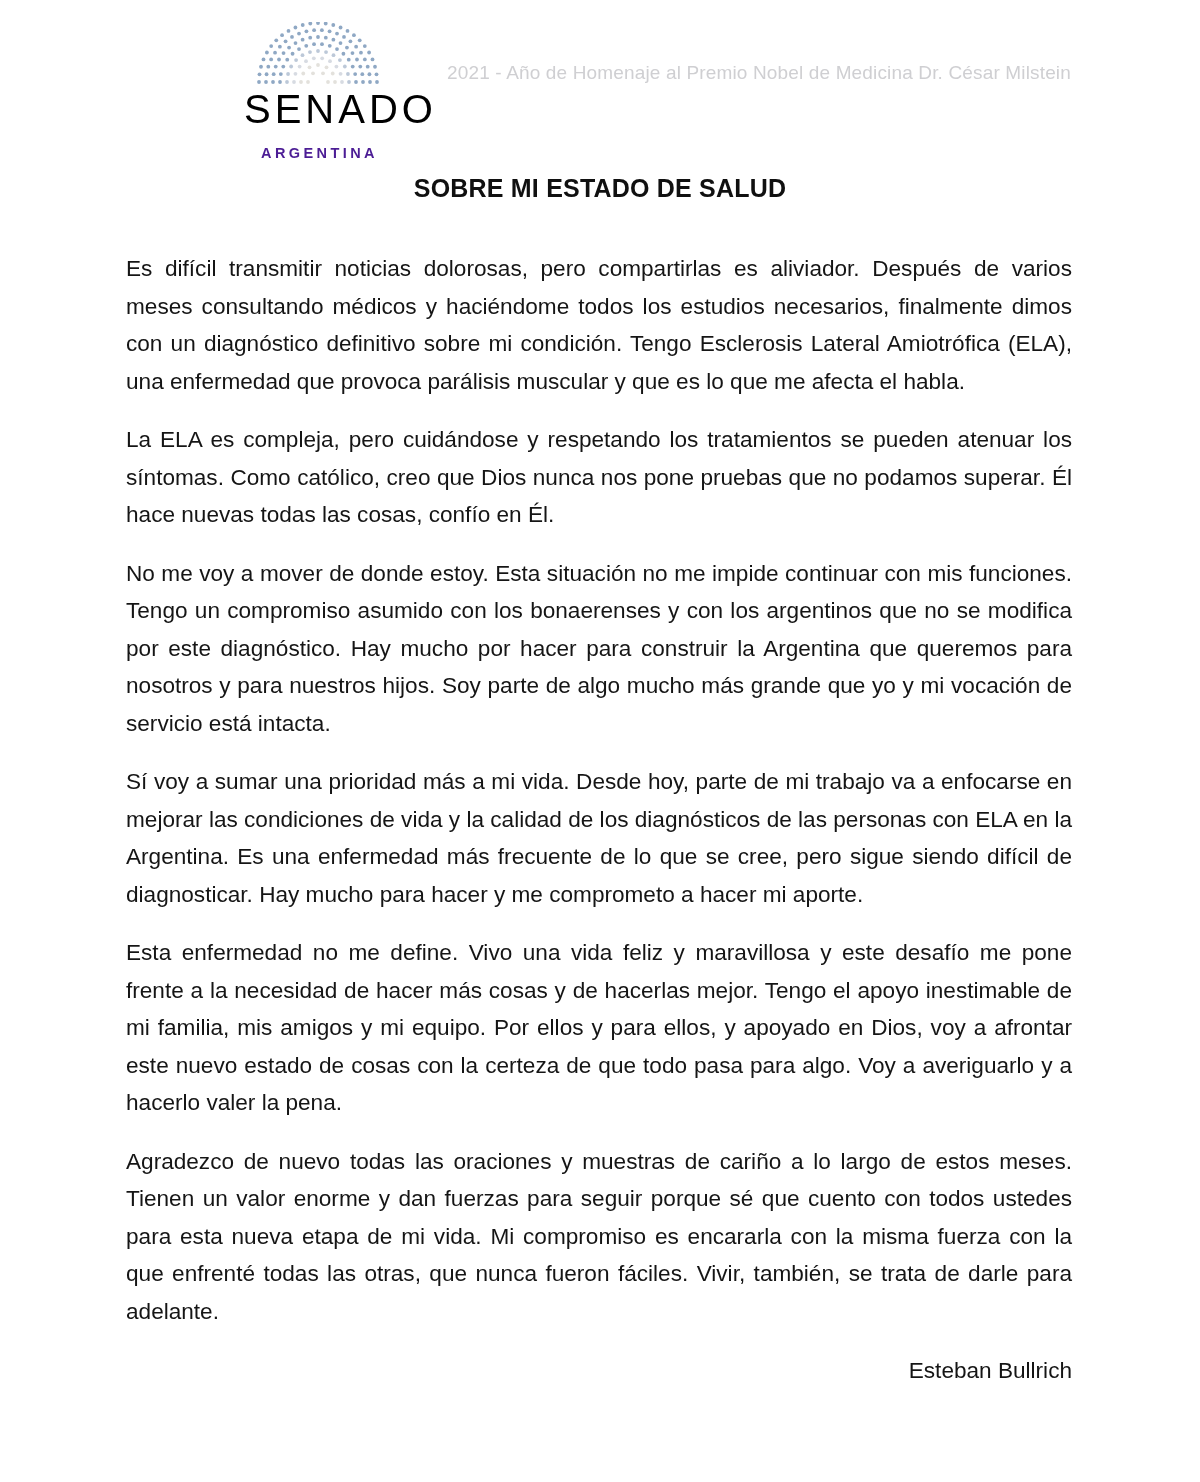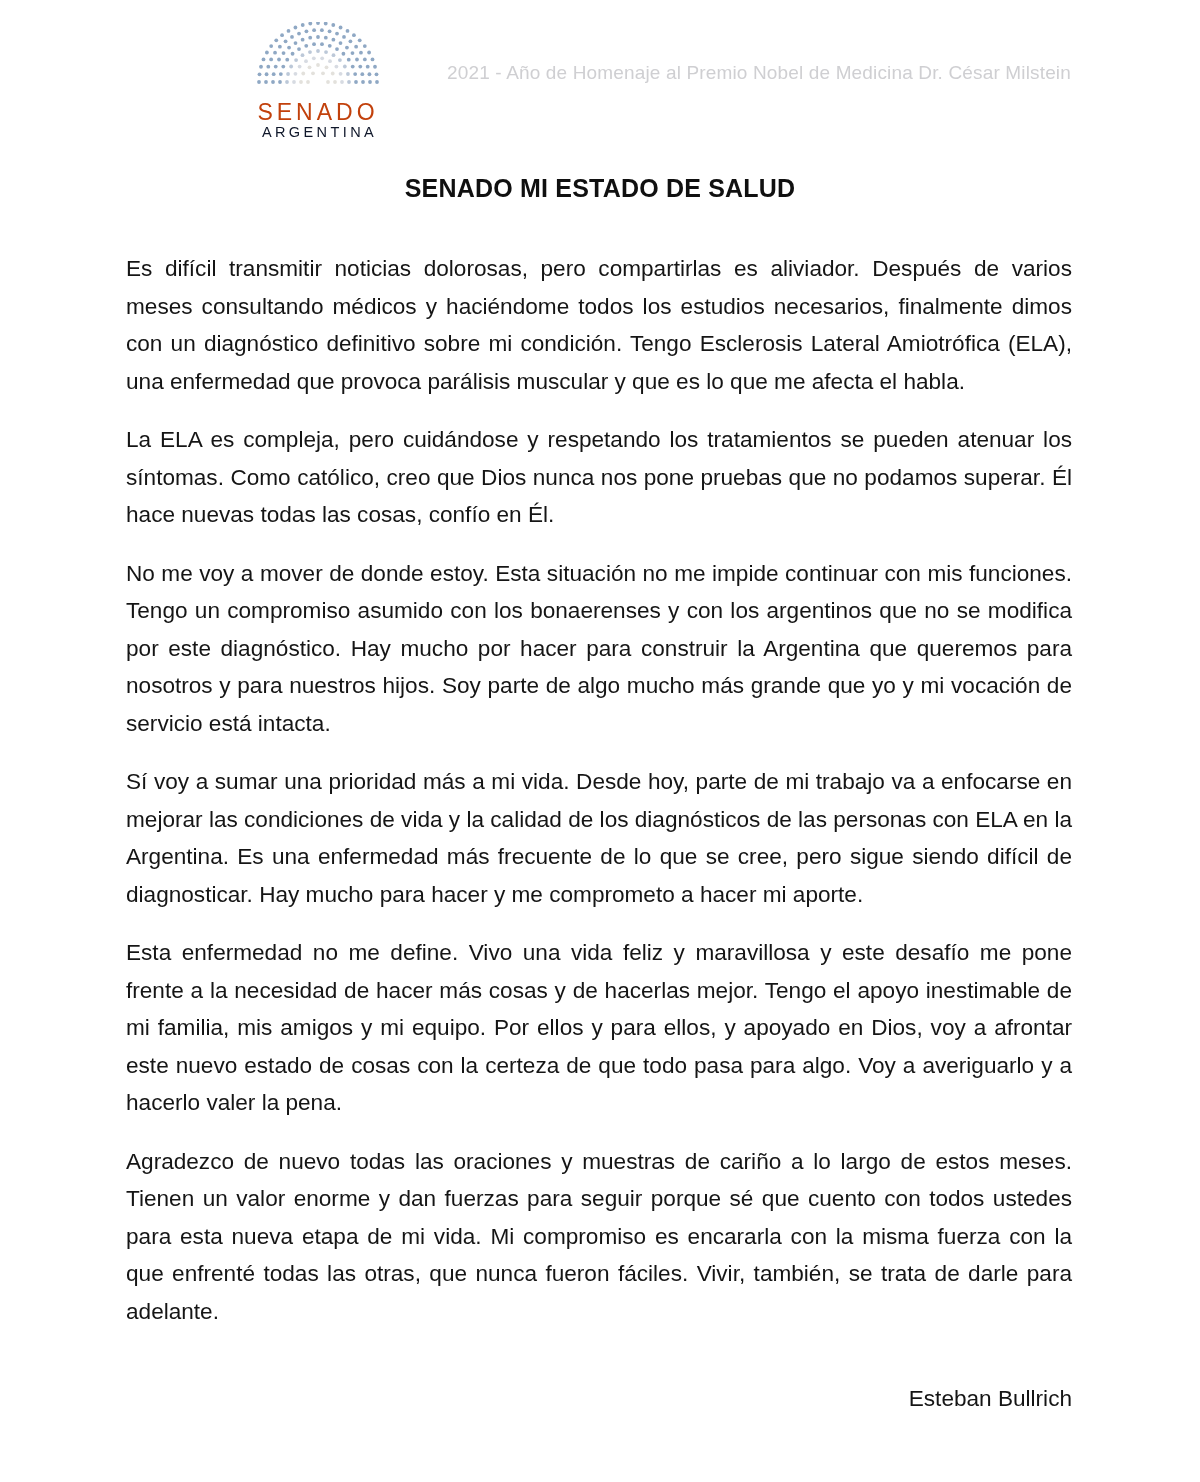--- a/index.html
+++ b/index.html
@@ -28,35 +28,35 @@
     width: 148px;
     text-align: center;
   }
   .logo-arch {
     display: block;
     margin: 0 auto;
     width: 132px;
     height: 62px;
   }
   .logo-word {
-    font-size: 23px;
+    font-size: 40px;
     font-weight: 400;
     letter-spacing: 4.0px;
-    color: #c2410c;
+    color: #000000;
     line-height: 1.05;
-    margin-top: 16px;
+    margin-top: 4px;
     font-family: "Liberation Sans", sans-serif;
   }
   .logo-sub {
     font-size: 14.5px;
-    font-weight: 400;
+    font-weight: 700;
     letter-spacing: 3.4px;
-    color: #0f172a;
+    color: #4c1d95;
     line-height: 1.1;
-    margin-top: 1px;
+    margin-top: 16px;
     padding-left: 3px;
   }
   .header-motto {
     position: absolute;
     left: 447px;
     top: 62px;
     font-size: 19px;
     color: #cfcfd2;
     letter-spacing: 0.15px;
     white-space: nowrap;
@@ -94,21 +94,21 @@
     margin-bottom: 0;
   }
   .para-last {
     text-align: left;
   }
 
   
   .signature {
     position: absolute;
     right: 128px;
-    bottom: 66px;
+    bottom: 94px;
     text-align: right;
   }
   .sig-line {
     font-size: 22.6px;
     line-height: 34px;
     color: #151515;
     white-space: nowrap;
   }
 </style>
 </head>
@@ -237,21 +237,21 @@
           <circle cx="125.00" cy="60.00" r="1.9" fill="#8fa8c4"></circle>
         </g>
     </svg>
     <div class="logo-word">SENADO</div>
     <div class="logo-sub">ARGENTINA</div>
   </div>
 
   <div class="header-motto">2021 - Año de Homenaje al Premio Nobel de Medicina Dr. César Milstein</div>
 </div>
 
-<h1 class="doc-title">SENADO MI ESTADO DE SALUD</h1>
+<h1 class="doc-title">SOBRE MI ESTADO DE SALUD</h1>
 
 <div class="content">
   <p class="para">Es difícil transmitir noticias dolorosas, pero compartirlas es aliviador. Después de varios meses consultando médicos y haciéndome todos los estudios necesarios, finalmente dimos con un diagnóstico definitivo sobre mi condición. Tengo Esclerosis Lateral Amiotrófica (ELA), una enfermedad que provoca parálisis muscular y que es lo que me afecta el habla.</p>
   <p class="para">La ELA es compleja, pero cuidándose y respetando los tratamientos se pueden atenuar los síntomas. Como católico, creo que Dios nunca nos pone pruebas que no podamos superar. Él hace nuevas todas las cosas, confío en Él.</p>
   <p class="para">No me voy a mover de donde estoy. Esta situación no me impide continuar con mis funciones. Tengo un compromiso asumido con los bonaerenses y con los argentinos que no se modifica por este diagnóstico. Hay mucho por hacer para construir la Argentina que queremos para nosotros y para nuestros hijos. Soy parte de algo mucho más grande que yo y mi vocación de servicio está intacta.</p>
   <p class="para">Sí voy a sumar una prioridad más a mi vida. Desde hoy, parte de mi trabajo va a enfocarse en mejorar las condiciones de vida y la calidad de los diagnósticos de las personas con ELA en la Argentina. Es una enfermedad más frecuente de lo que se cree, pero sigue siendo difícil de diagnosticar. Hay mucho para hacer y me comprometo a hacer mi aporte.</p>
   <p class="para">Esta enfermedad no me define. Vivo una vida feliz y maravillosa y este desafío me pone frente a la necesidad de hacer más cosas y de hacerlas mejor. Tengo el apoyo inestimable de mi familia, mis amigos y mi equipo. Por ellos y para ellos, y apoyado en Dios, voy a afrontar este nuevo estado de cosas con la certeza de que todo pasa para algo. Voy a averiguarlo y a hacerlo valer la pena.</p>
   <p class="para">Agradezco de nuevo todas las oraciones y muestras de cariño a lo largo de estos meses. Tienen un valor enorme y dan fuerzas para seguir porque sé que cuento con todos ustedes para esta nueva etapa de mi vida. Mi compromiso es encararla con la misma fuerza con la que enfrenté todas las otras, que nunca fueron fáciles. Vivir, también, se trata de darle para adelante.</p>
 </div>
 

